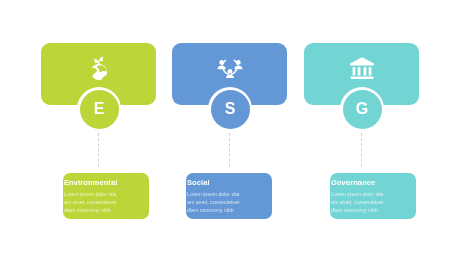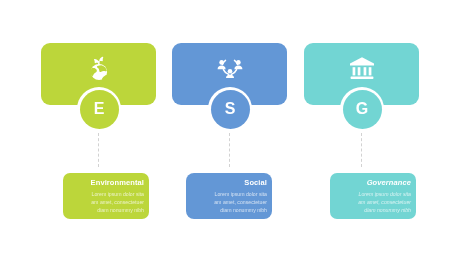--- a/index.html
+++ b/index.html
@@ -92,22 +92,22 @@
   }
 
   
   .label-box {
     position: absolute;
     top: 173px;
     width: 86px;
     height: 46px;
     border-radius: 7px;
     box-sizing: border-box;
-    padding: 6px 5px 0 9px;
-    text-align: right;
+    padding: 6px 5px 0 1px;
+    text-align: left;
   }
   .label-title {
     color: #ffffff;
     font-size: 7.5px;
     font-weight: bold;
     line-height: 1;
     margin-bottom: 3.5px;
     letter-spacing: 0.1px;
   }
   .label-body {
@@ -192,21 +192,21 @@
     </div>
 
     <div class="badge-ring">
       <div class="badge" style="background: rgb(99, 151, 214);">
         <span>S</span>
       </div>
     </div>
 
     <div class="connector" style="border-left-color: rgb(210, 210, 210);"></div>
 
-    <div class="label-box" style="background: rgb(99, 151, 214); border-radius: 8px;">
+    <div class="label-box" style="background: rgb(99, 151, 214);">
       <div class="label-title">Social</div>
       <div class="label-body">
         <div>Lorem ipsum dolor sita</div>
         <div>am amet, consectetuer</div>
         <div>diam nonummy nibh</div>
       </div>
     </div>
   </div>
 
   <div class="pillar" id="pillar-governance">

